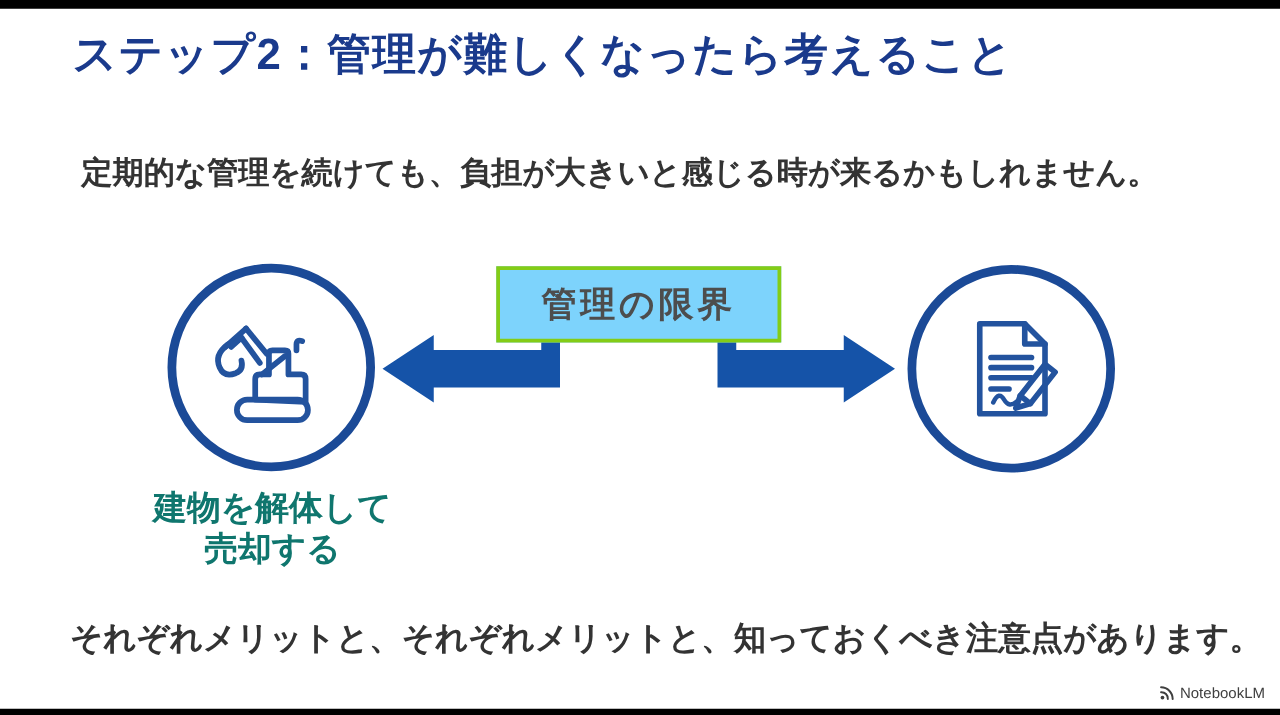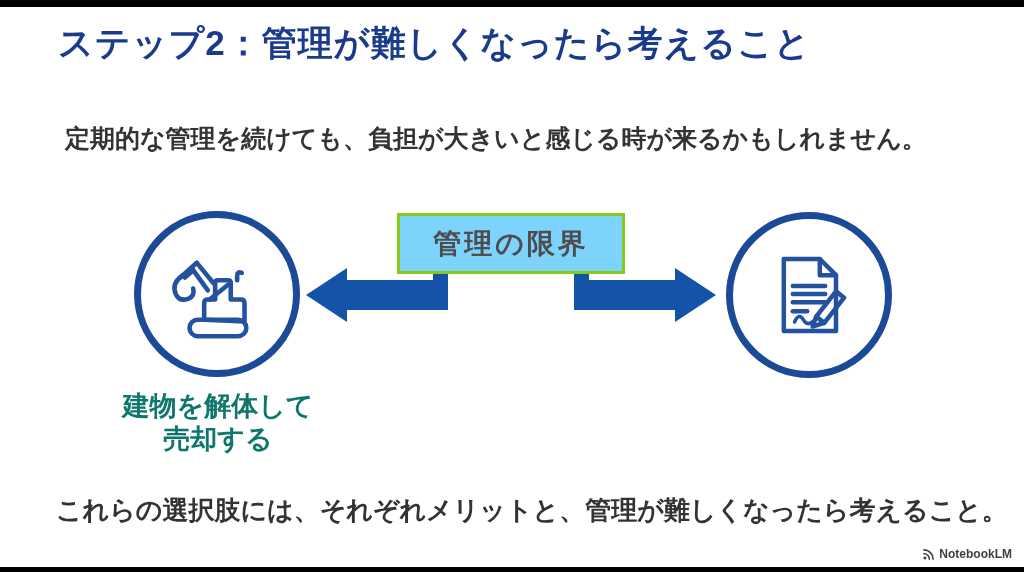--- a/index.html
+++ b/index.html
@@ -101,21 +101,21 @@
     white-space: nowrap;
   }
 
   .watermark {
     position: absolute;
     right: 12px; top: 547px;
     display: flex;
     align-items: center;
     gap: 4px;
     font-size: 12px;
-    font-weight: bold;
+    font-weight: normal;
     color: #3f3f3f;
   }
 </style>
 </head>
 <body>
 
 <div class="stage">
 
   <div class="letterbox top"></div>
 
@@ -170,21 +170,21 @@
       <path d="M42,68 H78"></path>
       <path d="M42,78 H58"></path>
 
       <path d="M44,90 q5,-11 10,-2 q4,7 11,1" stroke-width="4"></path>
 
       <path d="M68,84 L90,56 L99,63 L77,91 L64,95 Z"></path>
       <path d="M68,84 L77,91"></path>
     </svg>
   </div>
 
-  <p class="footer-note">これらの選択肢には、それぞれメリットと、管理が難しくなったら考えること。</p>
+  <p class="footer-note">それぞれメリットと、それぞれメリットと、知っておくべき注意点があります。</p>
 
   <div class="watermark">
     <svg width="13" height="13" viewBox="0 0 14 14" aria-hidden="true">
       <circle cx="3.2" cy="10.8" r="1.6" fill="#3f3f3f"></circle>
       <path d="M2,6.2 a5.4,5.4 0 0 1 5.8,5.8" fill="none" stroke="#3f3f3f" stroke-width="1.7" stroke-linecap="round"></path>
       <path d="M2,2 a10,10 0 0 1 10,10" fill="none" stroke="#3f3f3f" stroke-width="1.7" stroke-linecap="round"></path>
     </svg>
     <span>NotebookLM</span>
   </div>
 

